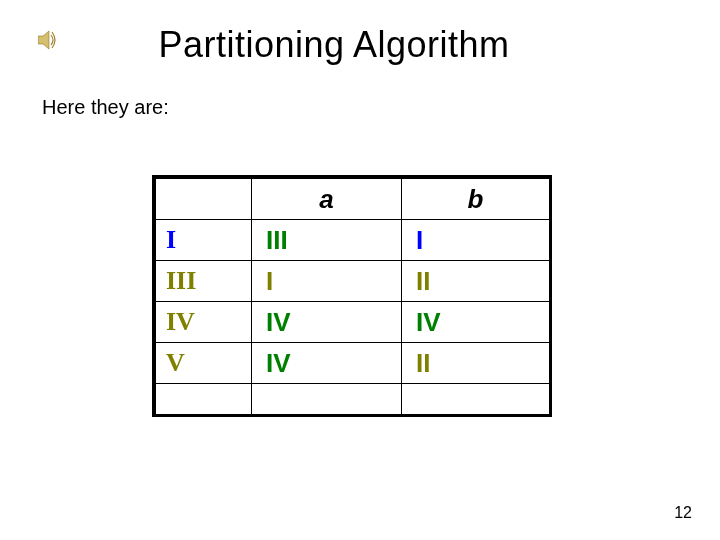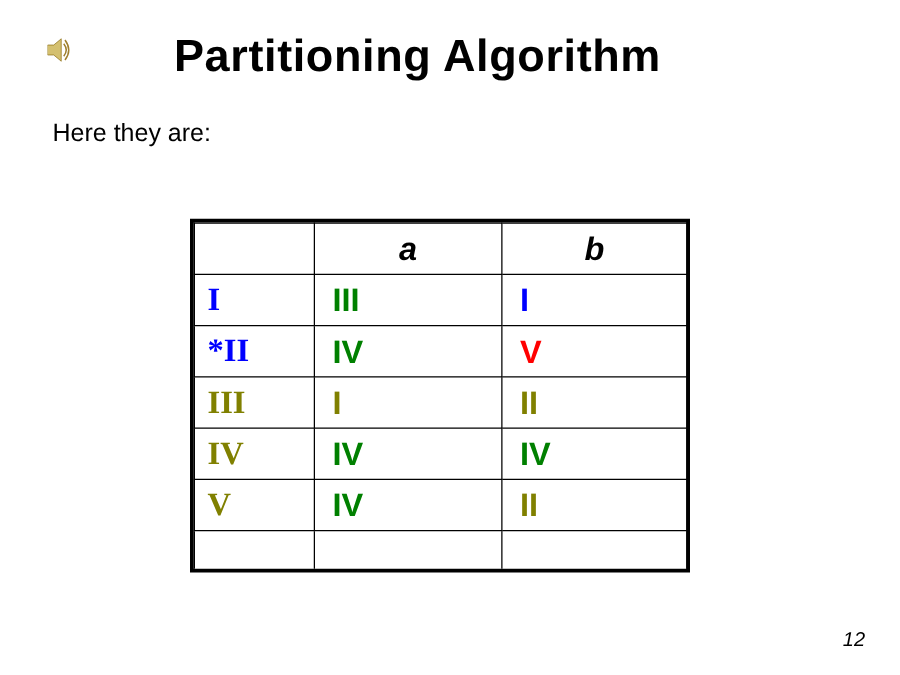--- a/index.html
+++ b/index.html
@@ -18,21 +18,21 @@
     top: 30px;
     left: 38px;
   }
   .title {
     position: absolute;
     top: 24px;
     left: 0;
     width: 668px;
     text-align: center;
     font-size: 36px;
-    font-weight: 700;
+    font-weight: 400;
     letter-spacing: 0.5px;
   }
   .subtitle {
     position: absolute;
     top: 96px;
     left: 42px;
     font-size: 20px;
     text-align: right;
   }
   .table-wrap {
@@ -84,21 +84,20 @@
   .c-blue  { color: #0000ff; }
   .c-olive { color: #808000; }
   .c-green { color: #008000; }
   .c-red   { color: #ff0000; }
   .page-num {
     position: absolute;
     right: 28px;
     bottom: 18px;
     font-size: 16px;
     color: #000;
-    font-style: italic;
   }
 </style>
 </head>
 <body>
 
 <div class="speaker-icon">
   <svg width="20" height="20" viewBox="0 0 20 20">
     <polygon points="0,6 5,6 11,1 11,19 5,14 0,14" fill="#d4c070" stroke="#806000" stroke-width="0.5"></polygon>
     <path d="M13 5 Q17 10 13 15" fill="none" stroke="#a08030" stroke-width="1.2"></path>
     <path d="M14 2 Q20 10 14 18" fill="none" stroke="#a08030" stroke-width="1.2"></path>
@@ -121,25 +120,20 @@
       <th>a</th>
       <th>b</th>
     </tr>
 
     <tr>
       <td class="label-cell c-blue">I</td>
       <td class="data-cell c-green">III</td>
       <td class="data-cell c-blue">I</td>
     </tr>
     <tr>
-      <td class="label-cell c-blue">*II</td>
-      <td class="data-cell c-green">IV</td>
-      <td class="data-cell c-red">V</td>
-    </tr>
-    <tr>
       <td class="label-cell c-olive">III</td>
       <td class="data-cell c-olive">I</td>
       <td class="data-cell c-olive">II</td>
     </tr>
     <tr>
       <td class="label-cell c-olive">IV</td>
       <td class="data-cell c-green">IV</td>
       <td class="data-cell c-green">IV</td>
     </tr>
     <tr>

